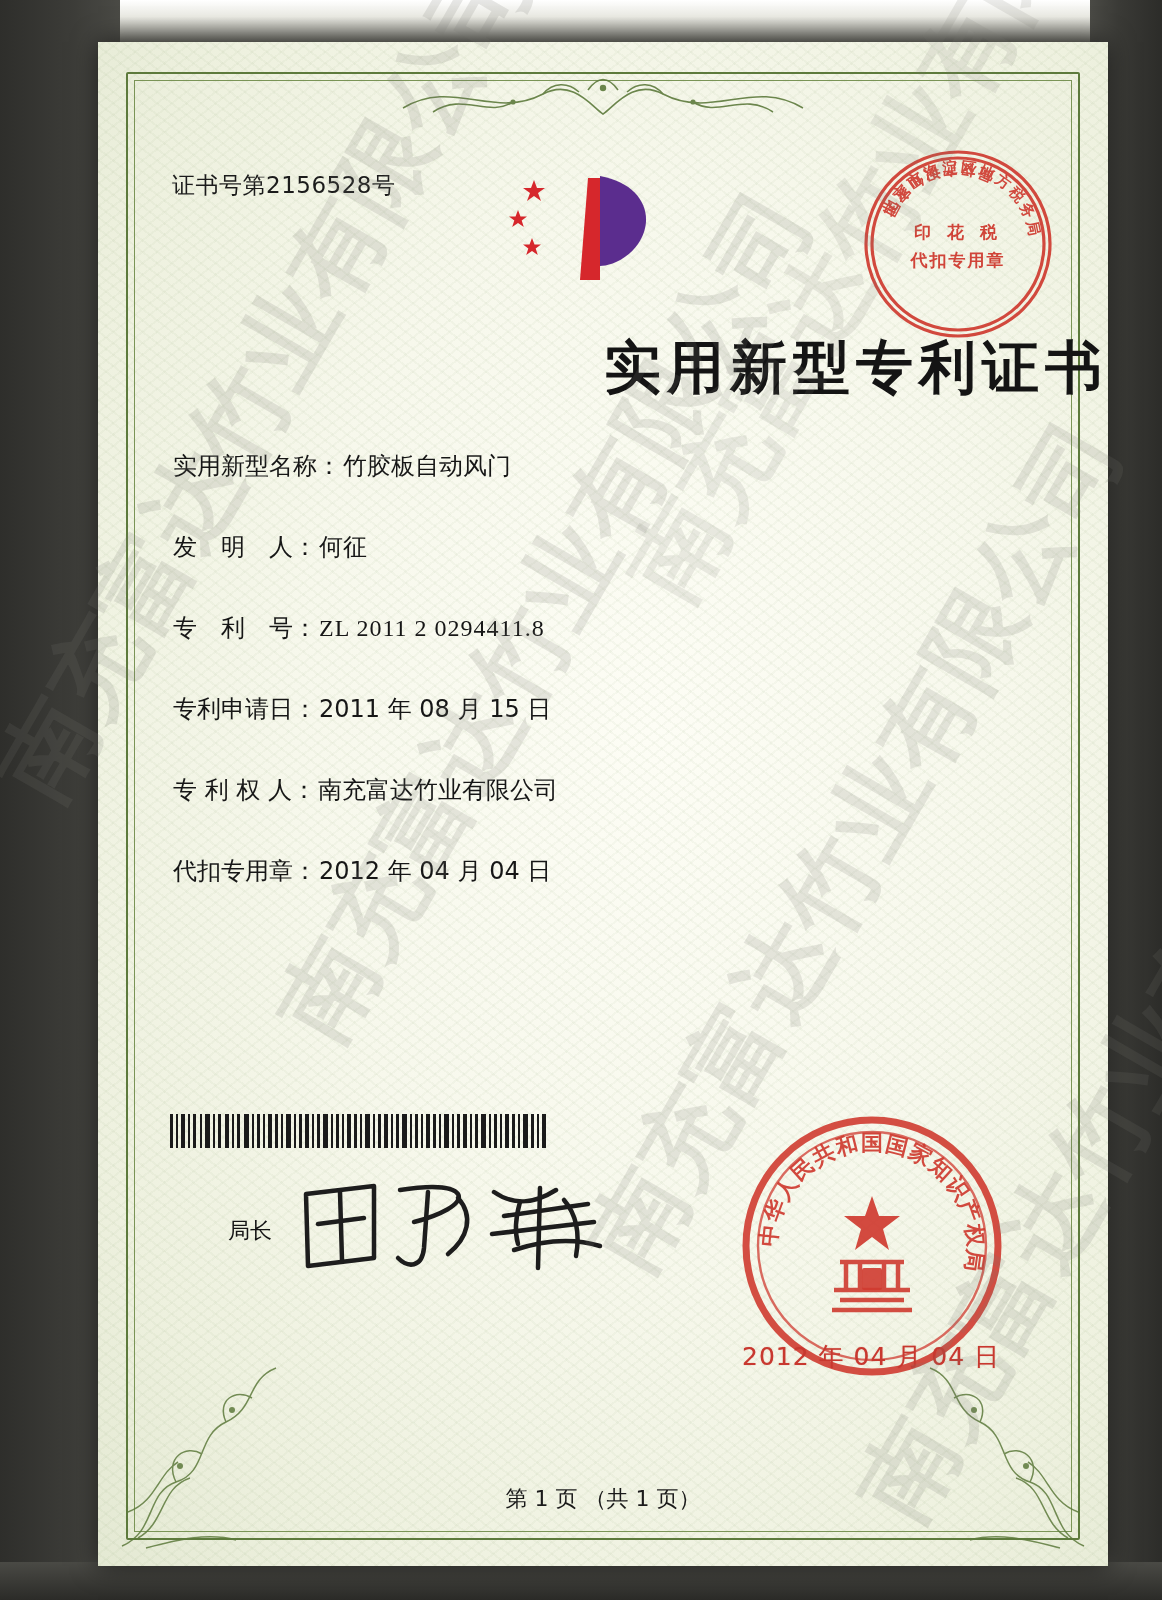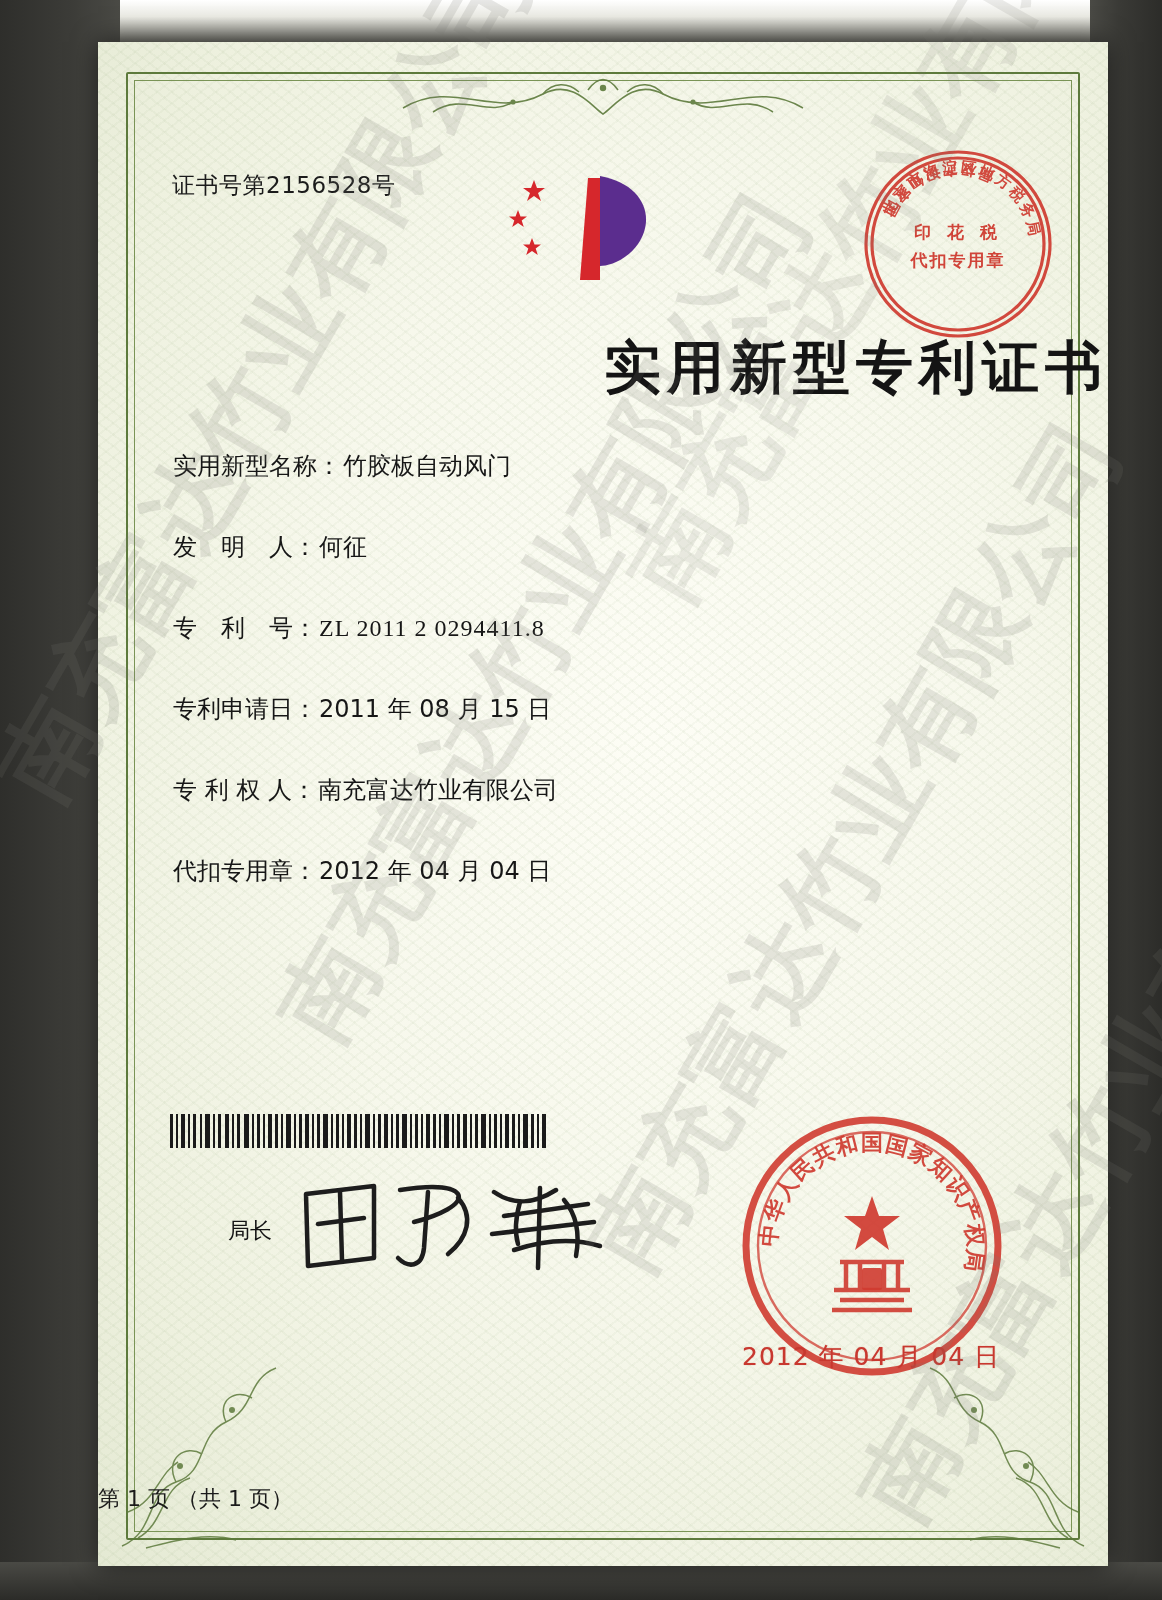--- a/index.html
+++ b/index.html
@@ -222,21 +222,21 @@
     color: #c8382f;
     font-family: "DejaVu Sans", sans-serif;
     letter-spacing: 1px;
     text-shadow: 0 0 1px rgba(200,56,47,.5);
   }
 
   .page-no {
     position: absolute;
     left: 0; right: 0;
     bottom: 52px;
-    text-align: left;
+    text-align: center;
     font-size: 22px;
     color: #1a1a1a;
     font-family: "DejaVu Sans", sans-serif;
   }
 
   
   #watermarks {
     position: absolute;
     inset: 0;
     pointer-events: none;

